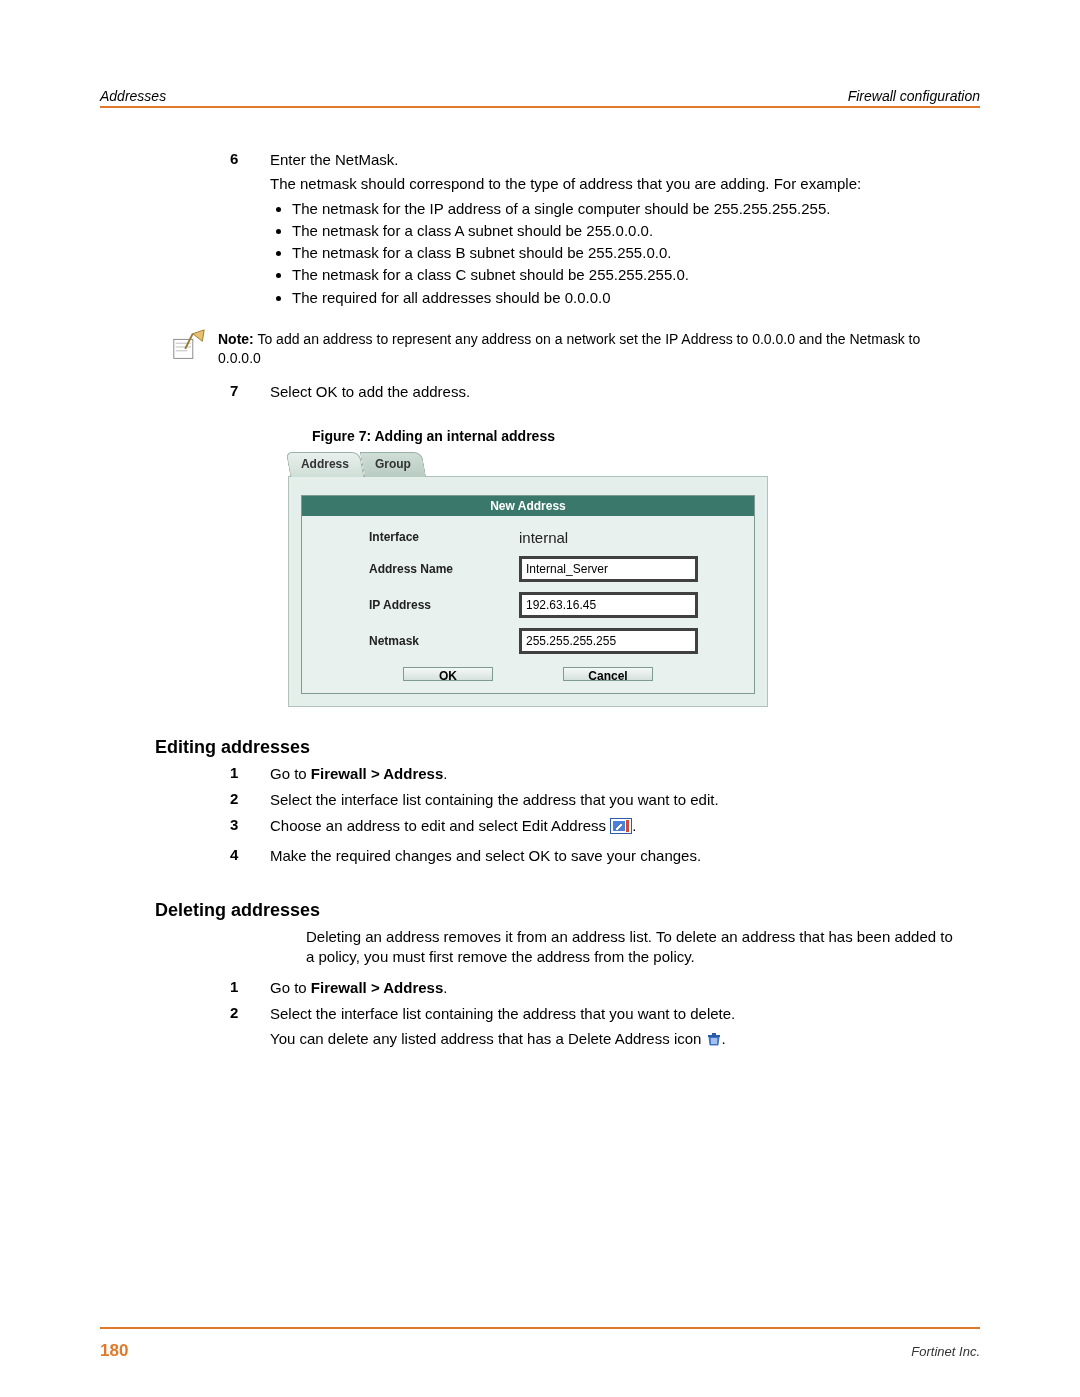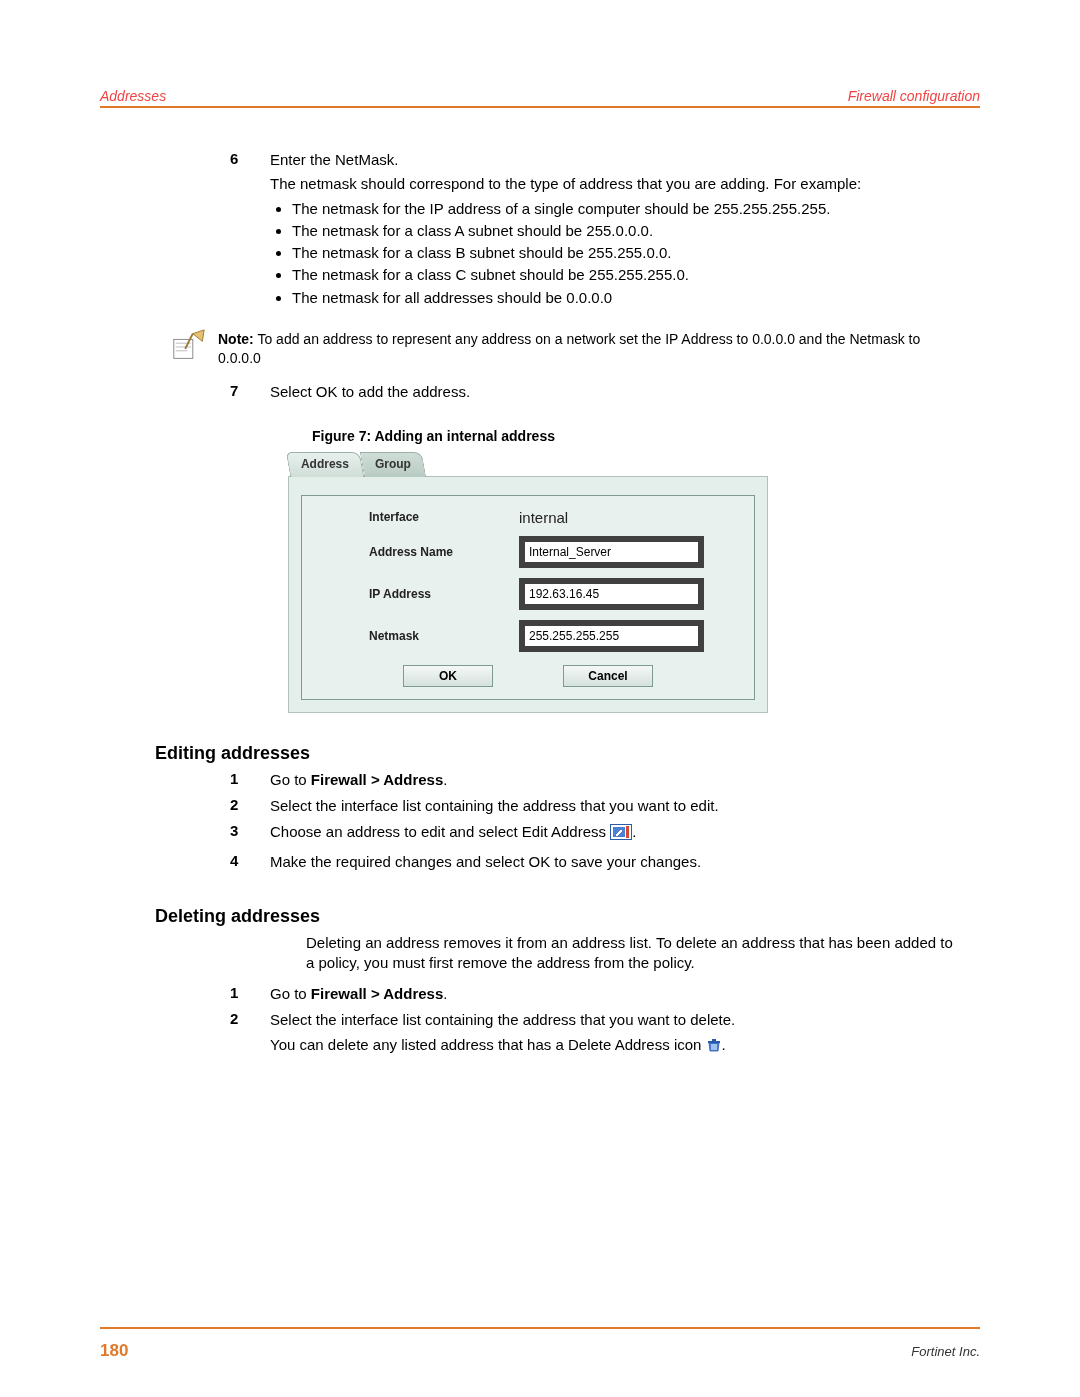--- a/index.html
+++ b/index.html
@@ -17,21 +17,21 @@
   }
   .page {
     padding: 88px 100px 40px 100px;
     box-sizing: border-box;
   }
   .header-row {
     display: flex;
     justify-content: space-between;
     font-style: italic;
     font-size: 14px;
-    color: #ef4444;
+    color: #000000;
   }
   .header-line {
     border: none;
     border-top: 2px solid #e07a2a;
     margin: 2px 0 42px 0;
   }
   
   .num-list {
     margin: 0 0 0 130px;
   }
@@ -165,32 +165,32 @@
     font-weight: normal;
     font-size: 15px;
     color: #222;
   }
   .finput {
     width: 165px;
     height: 18px;
     font-size: 12px;
     font-family: Verdana, Arial, sans-serif;
     padding: 1px 4px;
-    border: 6px solid #404040;
+    border: 3px solid #404040;
     background: #fff;
   }
   .btn-row {
     display: flex;
     justify-content: center;
     gap: 70px;
     padding: 8px 0 0 0;
   }
   .fbtn {
     width: 90px;
-    height: 22px;
+    height: 14px;
     font-size: 12px;
     font-weight: bold;
     font-family: Verdana, Arial, sans-serif;
     background: linear-gradient(#f5f8f7,#d5e1dc);
     border: 1px solid #7d9b93;
     cursor: pointer;
   }
 
   
   .sect-h {
@@ -251,21 +251,21 @@
     <div class="num-item">
       <div class="num">6</div>
       <div class="body">
         <p>Enter the NetMask.</p>
         <p>The netmask should correspond to the type of address that you are adding. For example:</p>
         <ul>
           <li>The netmask for the IP address of a single computer should be 255.255.255.255.</li>
           <li>The netmask for a class A subnet should be 255.0.0.0.</li>
           <li>The netmask for a class B subnet should be 255.255.0.0.</li>
           <li>The netmask for a class C subnet should be 255.255.255.0.</li>
-          <li>The netmask for all addresses should be 0.0.0.0</li>
+          <li>The required for all addresses should be 0.0.0.0</li>
         </ul>
       </div>
     </div>
   </div>
 
   <div class="note-row">
     <div class="note-icon">
       <svg viewBox="0 0 40 36">
         <rect x="4" y="12" width="20" height="20" fill="#fff" stroke="#888" stroke-width="1"></rect>
         <path d="M6 16 h16 M6 20 h16 M6 24 h12" stroke="#bbb" stroke-width="1"></path>
@@ -289,20 +289,21 @@
 
   <div class="fig-caption">Figure 7:   Adding an internal address</div>
 
   <div class="figure-box">
     <div class="tabbar">
       <div class="tab active"><span>Address</span></div>
       <div class="tab inactive"><span>Group</span></div>
     </div>
     <div class="panel">
       <div class="inner-box">
+        <div class="form-title">New Address</div>
         <div class="form-body">
           <div class="frow">
             <div class="flab">Interface</div>
             <div class="fval">internal</div>
           </div>
           <div class="frow">
             <div class="flab">Address Name</div>
             <input class="finput" value="Internal_Server" style="">
           </div>
           <div class="frow">

